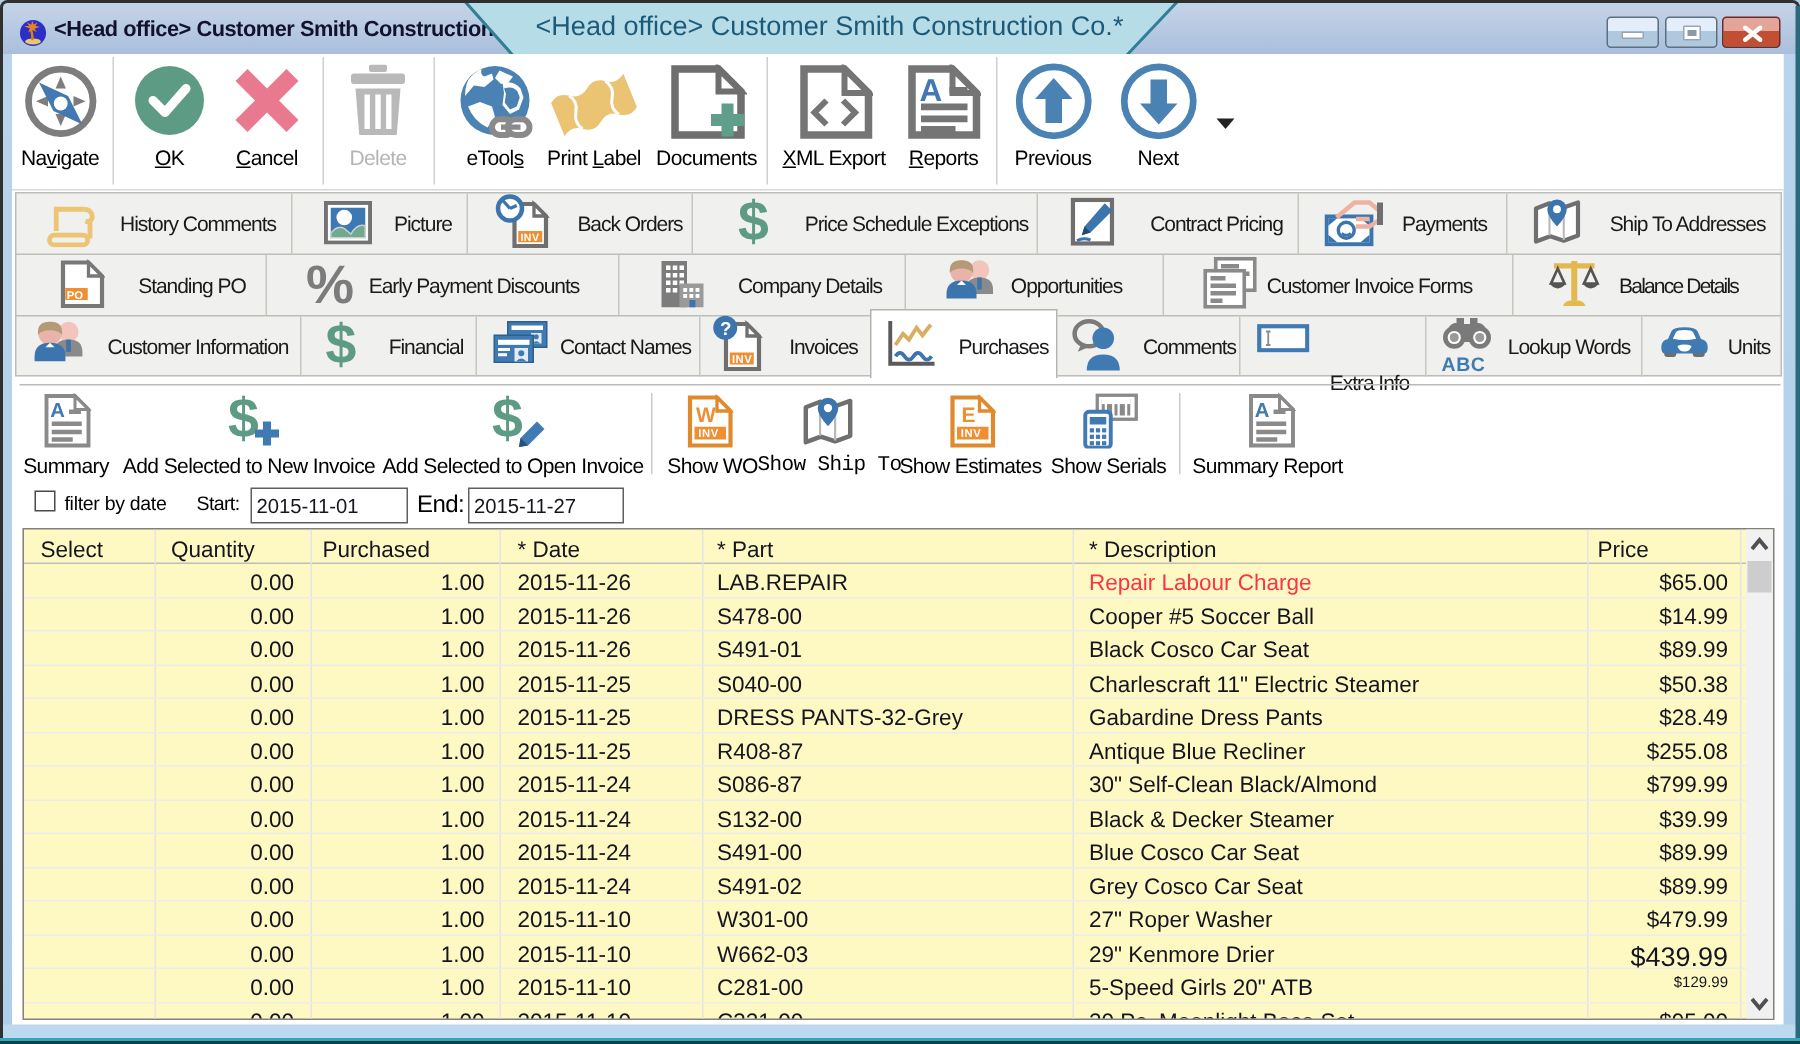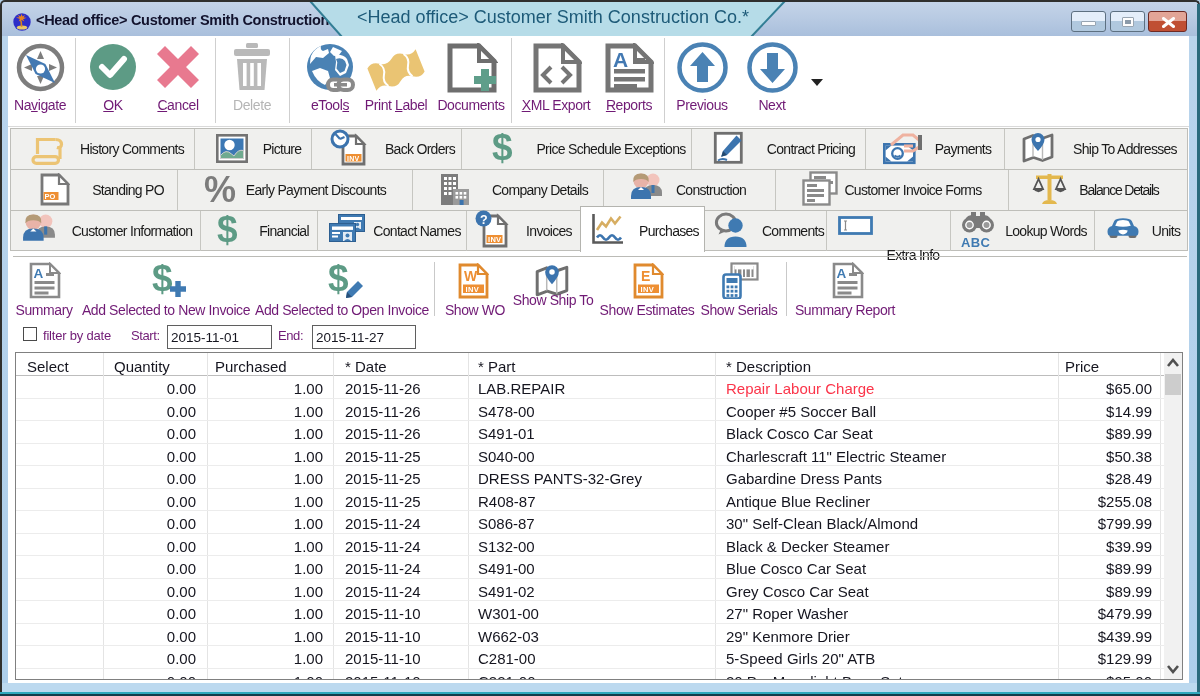--- a/index.html
+++ b/index.html
@@ -1,20 +1,20 @@
 <!DOCTYPE html>
 <html><head>
 <meta charset="utf-8">
 <style>
   * { margin:0; padding:0; box-sizing:border-box; }
   html,body { width:1200px; height:696px; overflow:hidden; }
   body { font-family:"Liberation Sans", sans-serif; }
   #win { position:relative; width:1200px; height:696px; background:#b3d0e8; }
   .abs { position:absolute; }
-  .lbl { position:absolute; font-size:14px; color:#701a75; white-space:nowrap; letter-spacing:-0.4px; }
+  .lbl { position:absolute; font-size:14px; color:#000000; white-space:nowrap; letter-spacing:-0.4px; }
   .tlbl { position:absolute; font-size:14px; color:#1a1a1a; white-space:nowrap; letter-spacing:-0.7px; }
   .ctr { transform:translateX(-50%); }
   u { text-decoration:underline; }
 </style>
 </head>
 <body>
 <div id="win">
 
   <div class="abs" style="left:0;top:0;width:1200px;height:696px;border:2px solid #30302e;border-bottom:3px solid #123b55;border-radius:5px 5px 0 0;"></div>
 
@@ -190,21 +190,21 @@
   <div class="tlbl ctr" style="left:282px;top:141px;">Picture</div>
   <div class="tlbl ctr" style="left:420px;top:141px;">Back Orders</div>
   <div class="tlbl ctr" style="left:611px;top:141px;">Price Schedule Exceptions</div>
   <div class="tlbl ctr" style="left:811px;top:141px;">Contract Pricing</div>
   <div class="tlbl ctr" style="left:963px;top:141px;">Payments</div>
   <div class="tlbl ctr" style="left:1125px;top:141px;">Ship To Addresses</div>
 
   <div class="tlbl ctr" style="left:128px;top:182px;">Standing PO</div>
   <div class="tlbl ctr" style="left:316px;top:182px;">Early Payment Discounts</div>
   <div class="tlbl ctr" style="left:540px;top:182px;">Company Details</div>
-  <div class="tlbl ctr" style="left:711px;top:182px;">Construction</div>
+  <div class="tlbl ctr" style="left:711px;top:182px;">Opportunities</div>
   <div class="tlbl ctr" style="left:913px;top:182px;">Customer Invoice Forms</div>
   <div class="tlbl ctr" style="left:1119px;top:182px;letter-spacing:-1.2px;">Balance Details</div>
 
   <div class="tlbl ctr" style="left:132px;top:223px;">Customer Information</div>
   <div class="tlbl ctr" style="left:284px;top:223px;">Financial</div>
   <div class="tlbl ctr" style="left:417px;top:223px;">Contact Names</div>
   <div class="tlbl ctr" style="left:549px;top:223px;">Invoices</div>
   <div class="tlbl ctr" style="left:669px;top:223px;">Purchases</div>
   <div class="tlbl ctr" style="left:793px;top:223px;">Comments</div>
   <div class="tlbl ctr" style="left:913px;top:223px;margin-top:24px;">Extra Info</div>
@@ -462,33 +462,33 @@
   </svg>
 
   <div class="abs" style="left:13px;top:256px;width:1174px;height:1px;background:#bbbbb6;"></div>
   <div class="abs" style="left:434px;top:262px;width:1px;height:54px;background:#c9c9c9;"></div>
   <div class="abs" style="left:786px;top:262px;width:1px;height:54px;background:#c9c9c9;"></div>
 
   <div class="lbl ctr" style="left:44px;top:302px;">Summary</div>
   <div class="lbl ctr" style="left:166px;top:302px;">Add Selected to New Invoice</div>
   <div class="lbl ctr" style="left:342px;top:302px;">Add Selected to Open Invoice</div>
   <div class="lbl ctr" style="left:475px;top:302px;">Show WO</div>
-  <div class="lbl ctr" style="left:553px;top:292px;">Show Ship To</div>
+  <div class="lbl ctr" style="left:553px;top:302px;font-family:Liberation Mono, monospace;">Show Ship To</div>
   <div class="lbl ctr" style="left:647px;top:302px;">Show Estimates</div>
   <div class="lbl ctr" style="left:739px;top:302px;">Show Serials</div>
   <div class="lbl ctr" style="left:845px;top:302px;">Summary Report</div>
 
   <div class="abs" style="left:23px;top:327px;width:14px;height:14px;background:#fff;border:1px solid #4a4a4a;"></div>
   <div class="lbl" style="left:43px;top:328px;font-size:13px;letter-spacing:-0.2px;">filter by date</div>
   <div class="lbl" style="left:131px;top:328px;font-size:13px;">Start:</div>
   <div class="abs" style="left:167px;top:325px;width:105px;height:24px;background:#fff;border:1px solid #5f5f5f;font-size:13.5px;color:#15151f;padding:4px 0 0 3px;">2015-11-01</div>
-  <div class="lbl" style="left:278px;top:328px;font-size:13px;">End:</div>
+  <div class="lbl" style="left:278px;top:328px;font-size:16px;">End:</div>
   <div class="abs" style="left:312px;top:325px;width:104px;height:24px;background:#fff;border:1px solid #5f5f5f;font-size:13.5px;color:#15151f;padding:4px 0 0 3px;">2015-11-27</div>
 
-  <div id="tbl" class="abs" style="left:15px;top:352px;width:1168px;height:328px;border:1px solid #808080;background:#ffffff;overflow:hidden;">
+  <div id="tbl" class="abs" style="left:15px;top:352px;width:1168px;height:328px;border:1px solid #808080;background:#fef9c3;overflow:hidden;">
     <div style="position:absolute;left:11px;top:5px;font-size:15px;color:#15151f;">Select</div>
     <div style="position:absolute;left:98px;top:5px;font-size:15px;color:#15151f;">Quantity</div>
     <div style="position:absolute;left:199px;top:5px;font-size:15px;color:#15151f;">Purchased</div>
     <div style="position:absolute;left:329px;top:5px;font-size:15px;color:#15151f;">* Date</div>
     <div style="position:absolute;left:462px;top:5px;font-size:15px;color:#15151f;">* Part</div>
     <div style="position:absolute;left:710px;top:5px;font-size:15px;color:#15151f;">* Description</div>
     <div style="position:absolute;left:1049px;top:5px;font-size:15px;color:#15151f;">Price</div>
     <div style="position:absolute;left:0;top:22px;width:1148px;height:1px;background:#bdbdbd;"></div>
     <div style="position:absolute;left:87px;top:0px;width:1px;height:328px;background:#e4e4e4;"></div>
     <div style="position:absolute;left:191px;top:0px;width:1px;height:328px;background:#e4e4e4;"></div>
@@ -595,30 +595,30 @@
         <div style="position:absolute;left:710px;top:4px;font-size:15px;color:#15151f;">27" Roper Washer</div>
         <div style="position:absolute;right:12px;top:4px;font-size:15px;color:#15151f;">$479.99</div>
         <div style="position:absolute;left:0;bottom:0;width:1148px;height:1px;background:#ececec;"></div>
       </div>
     <div style="position:absolute;left:0;top:270.5px;width:1148px;height:22.5px;">
         <div style="position:absolute;right:968px;top:4px;font-size:15px;color:#15151f;">0.00</div>
         <div style="position:absolute;right:841px;top:4px;font-size:15px;color:#15151f;">1.00</div>
         <div style="position:absolute;left:329px;top:4px;font-size:15px;color:#15151f;">2015-11-10</div>
         <div style="position:absolute;left:462px;top:4px;font-size:15px;color:#15151f;">W662-03</div>
         <div style="position:absolute;left:710px;top:4px;font-size:15px;color:#15151f;">29" Kenmore Drier</div>
-        <div style="position:absolute;right:12px;top:4px;font-size:15px;color:#15151f;">$439.99</div>
+        <div style="position:absolute;right:12px;top:4px;font-size:18px;color:#15151f;">$439.99</div>
         <div style="position:absolute;left:0;bottom:0;width:1148px;height:1px;background:#ececec;"></div>
       </div>
     <div style="position:absolute;left:0;top:293.0px;width:1148px;height:22.5px;">
         <div style="position:absolute;right:968px;top:4px;font-size:15px;color:#15151f;">0.00</div>
         <div style="position:absolute;right:841px;top:4px;font-size:15px;color:#15151f;">1.00</div>
         <div style="position:absolute;left:329px;top:4px;font-size:15px;color:#15151f;">2015-11-10</div>
         <div style="position:absolute;left:462px;top:4px;font-size:15px;color:#15151f;">C281-00</div>
         <div style="position:absolute;left:710px;top:4px;font-size:15px;color:#15151f;">5-Speed Girls 20" ATB</div>
-        <div style="position:absolute;right:12px;top:4px;font-size:15px;color:#15151f;">$129.99</div>
+        <div style="position:absolute;right:12px;top:4px;font-size:10px;color:#15151f;">$129.99</div>
         <div style="position:absolute;left:0;bottom:0;width:1148px;height:1px;background:#ececec;"></div>
       </div>
     <div style="position:absolute;left:0;top:315.5px;width:1148px;height:22.5px;">
         <div style="position:absolute;right:968px;top:4px;font-size:15px;color:#15151f;">0.00</div>
         <div style="position:absolute;right:841px;top:4px;font-size:15px;color:#15151f;">1.00</div>
         <div style="position:absolute;left:329px;top:4px;font-size:15px;color:#15151f;">2015-11-10</div>
         <div style="position:absolute;left:462px;top:4px;font-size:15px;color:#15151f;">C321-00</div>
         <div style="position:absolute;left:710px;top:4px;font-size:15px;color:#15151f;">20 Pc. Moonlight Boco Set</div>
         <div style="position:absolute;right:12px;top:4px;font-size:15px;color:#15151f;">$95.00</div>
       </div>

